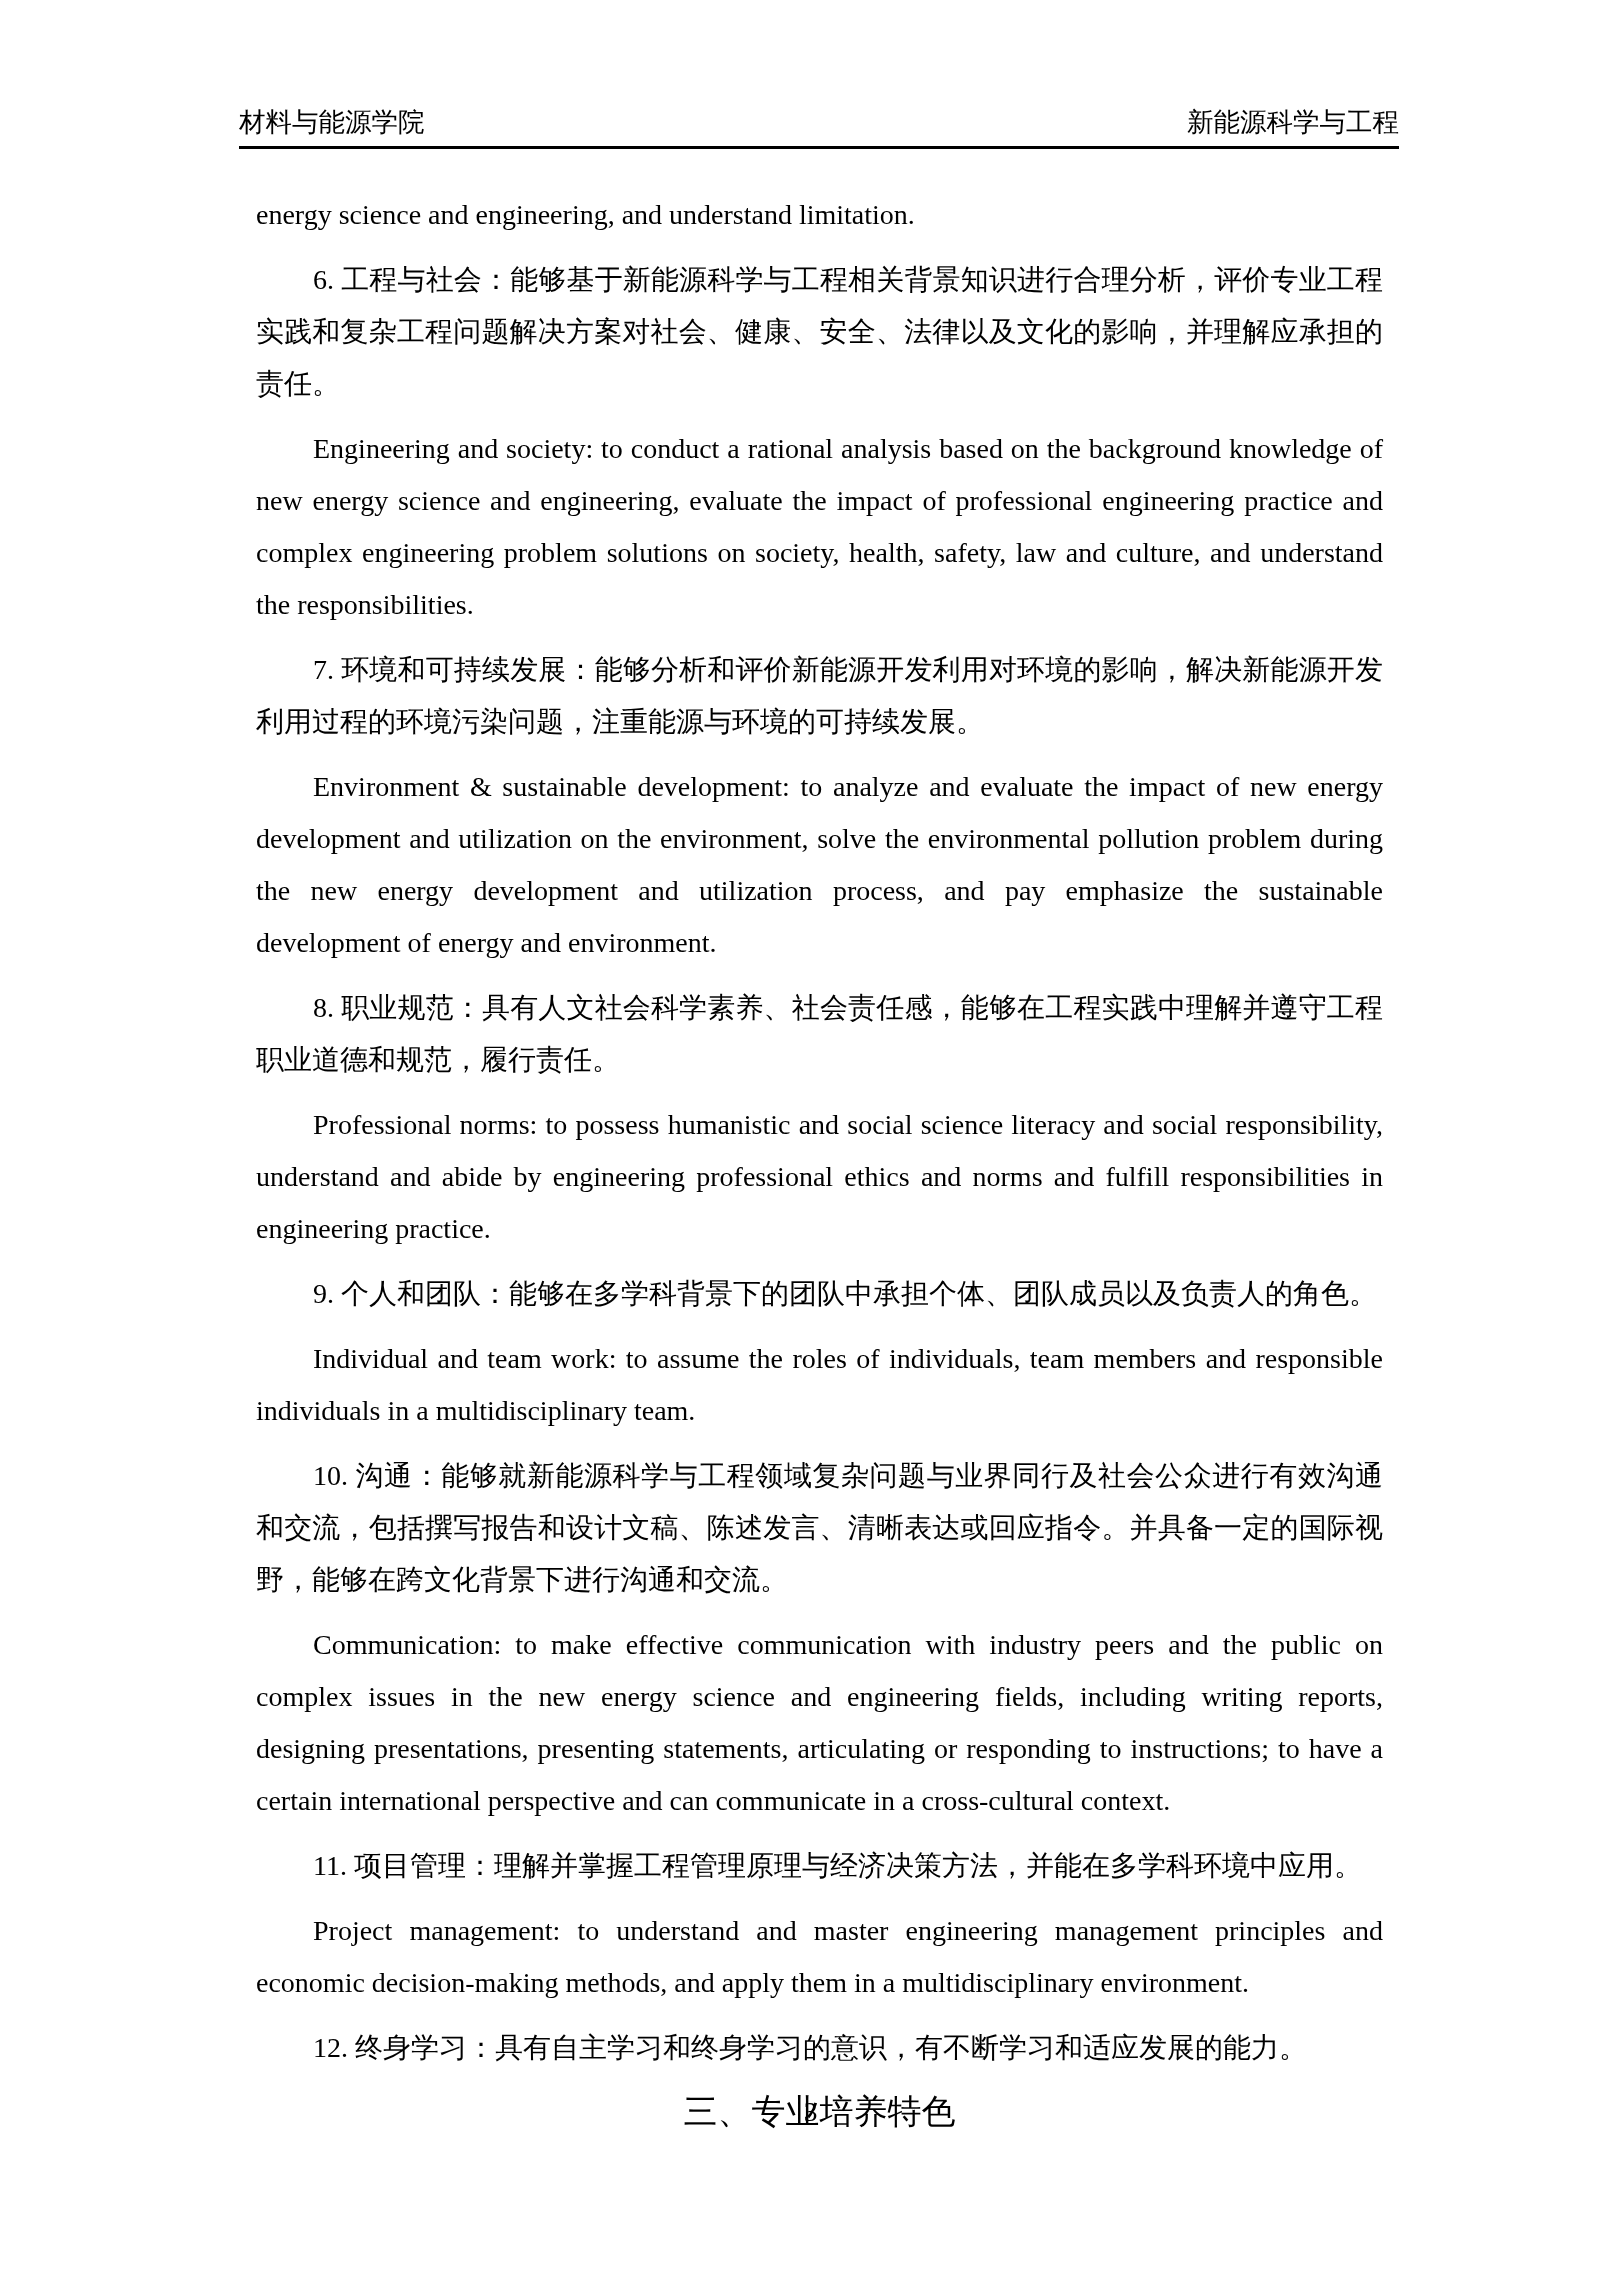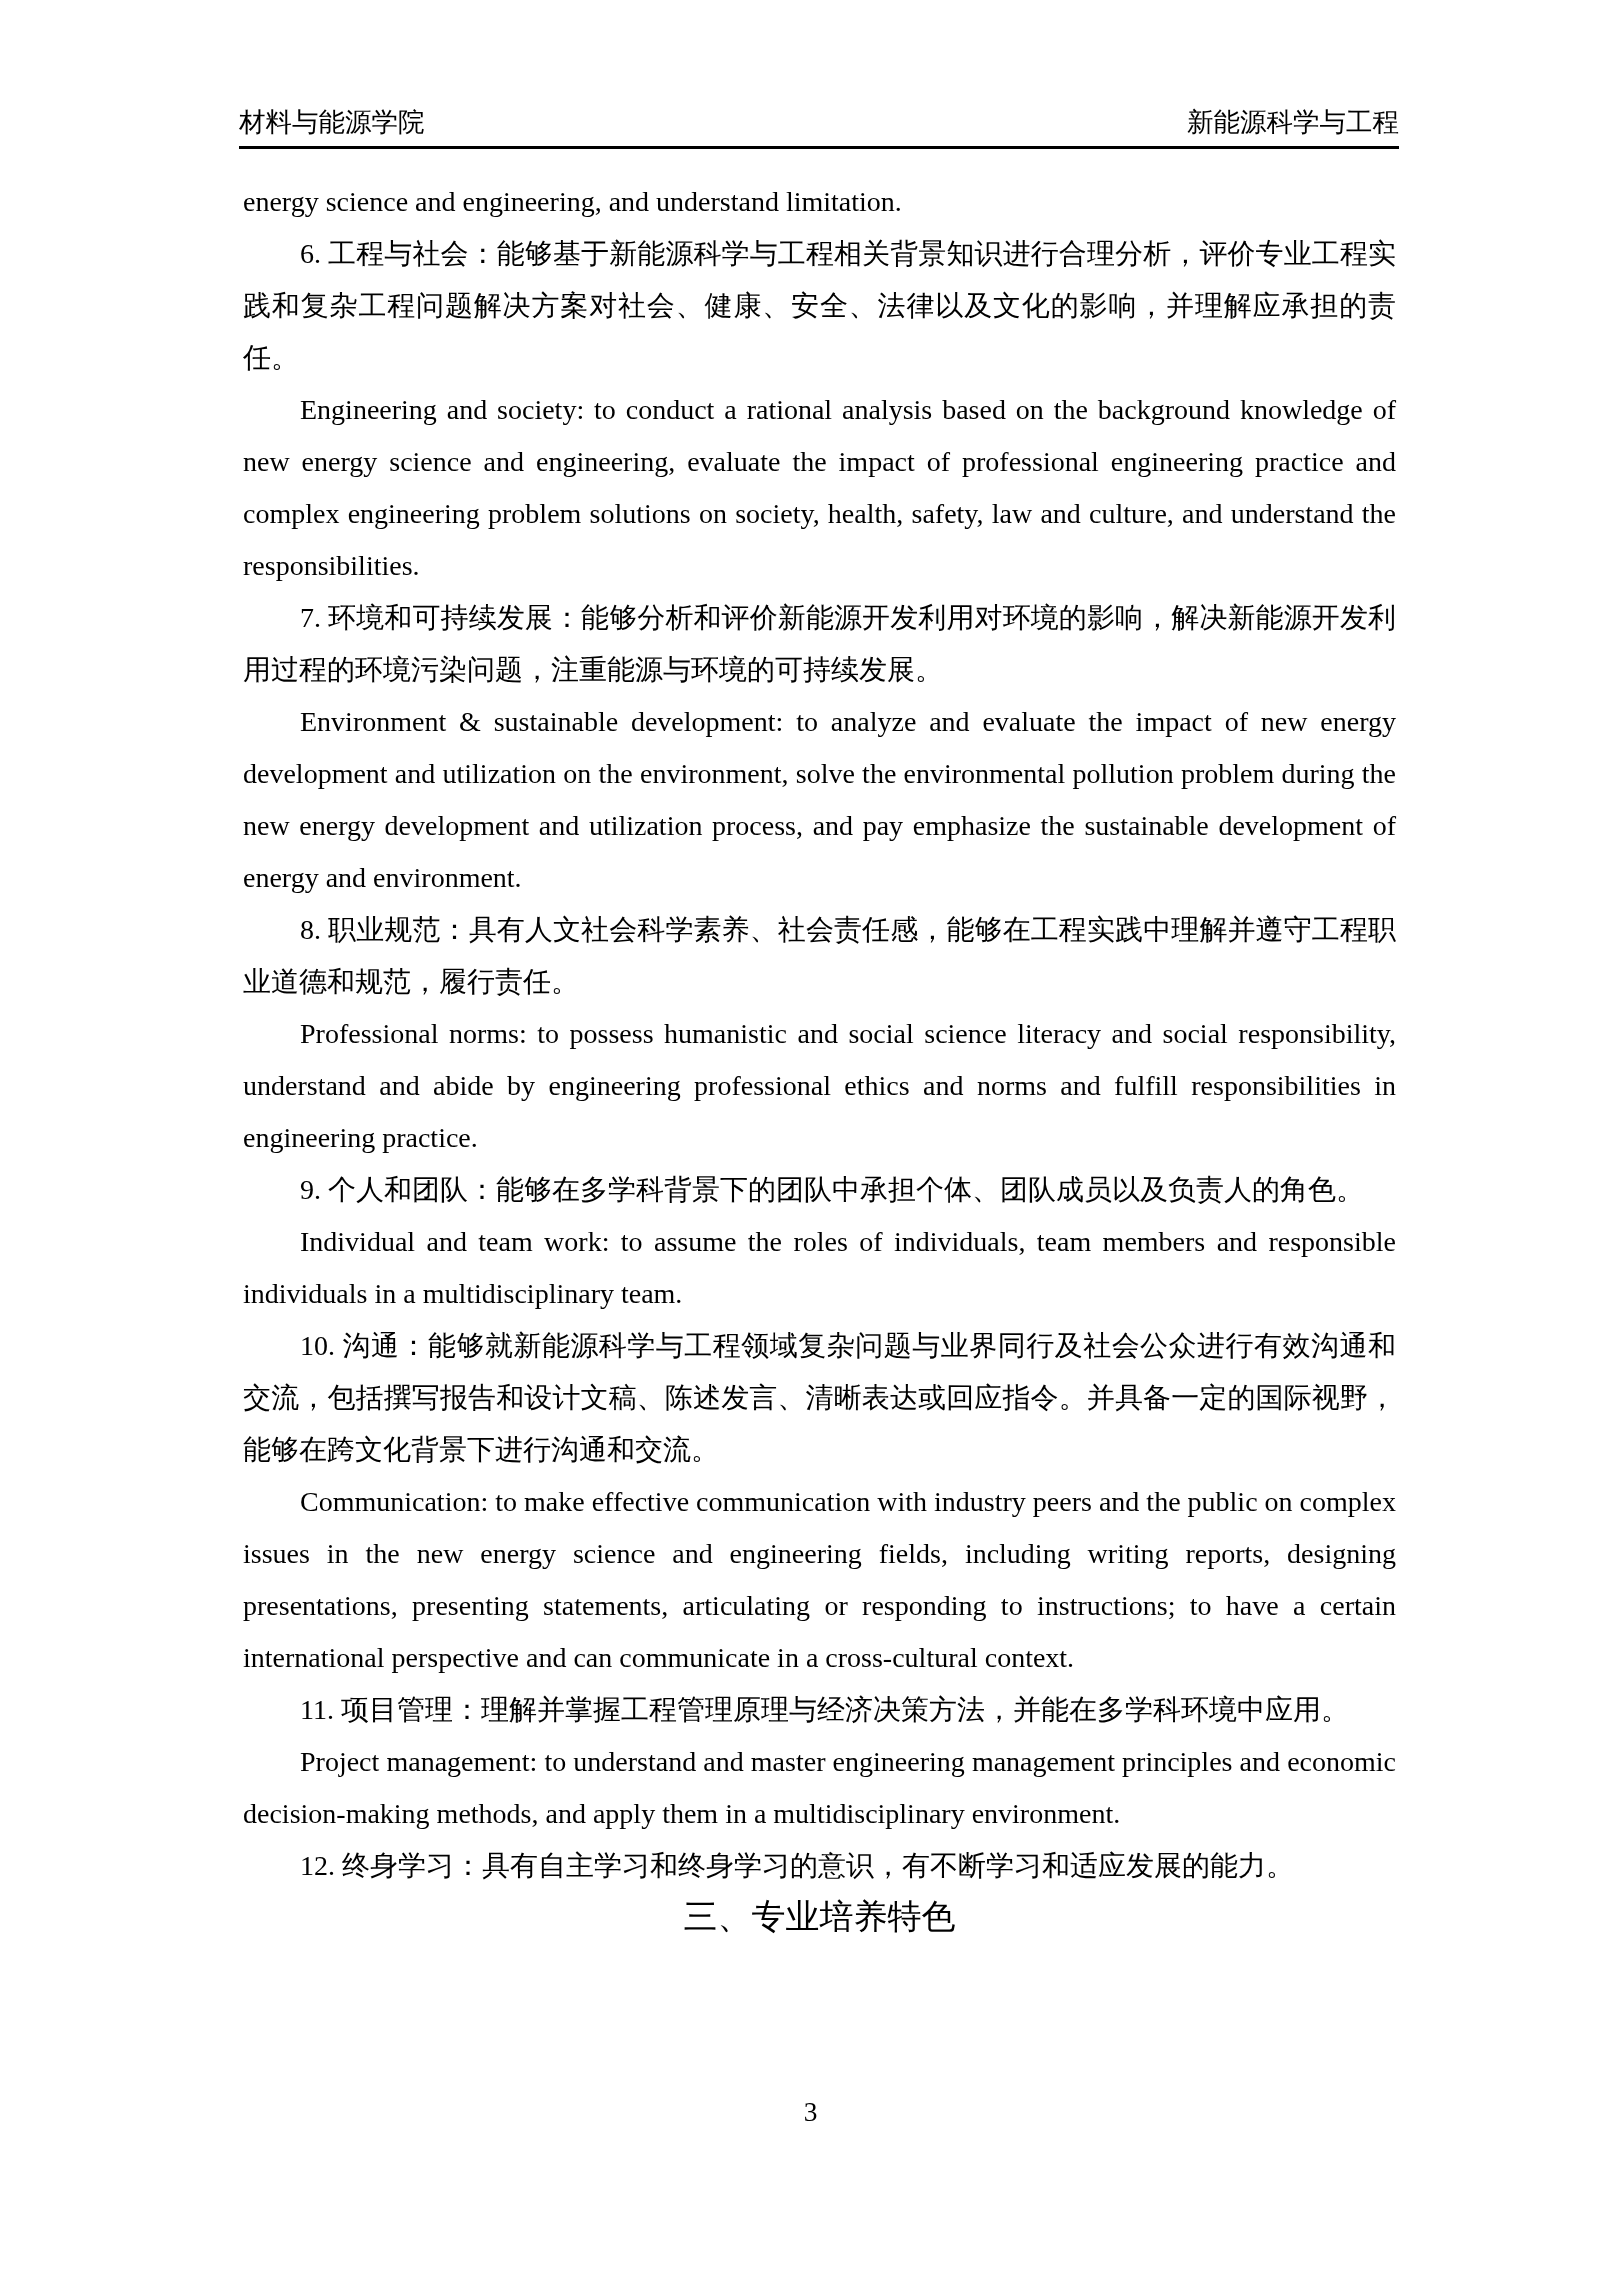--- a/index.html
+++ b/index.html
@@ -32,21 +32,21 @@
   .doc-body {
     position: absolute;
     top: 176px;
     left: 243px;
     width: 1153px;
     font-size: 28px;
     line-height: 52px;
     text-align: justify;
   }
   .doc-body p {
-    margin: 0;
+    margin: 13px;
     padding: 0;
     text-indent: 57px;
   }
   .doc-body p.no-indent {
     text-indent: 0;
   }
   .lead {
     font-weight: normal;
   }
   .section-heading {

